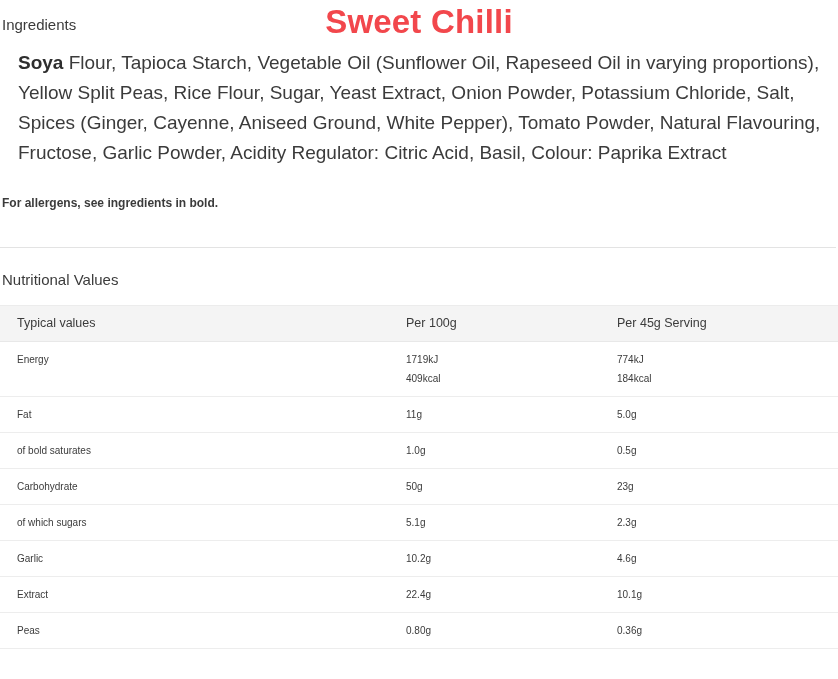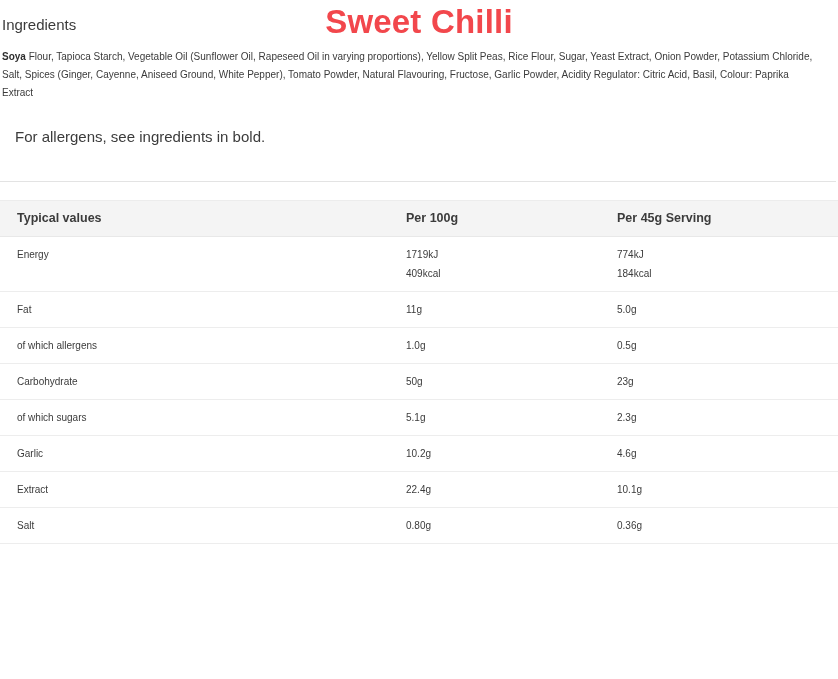--- a/index.html
+++ b/index.html
@@ -41,36 +41,37 @@
     top: 2px;
     text-align: center;
     font-size: 33px;
     font-weight: bold;
     color: #f2474c;
     letter-spacing: 0.2px;
     line-height: 1.2;
   }
 
   .ingredients-body {
-    margin: 6px 2px 0 2px;
-    font-size: 10px;
-    line-height: 18px;
+    margin: 6px 2px 0 18px;
+    font-size: 19px;
+    line-height: 30px;
     color: #3b3b3b;
     width: 812px;
   }
   .ingredients-body b {
     font-weight: bold;
     color: #2e2e2e;
   }
 
   .allergen-note {
-    margin: 24px 2px 0 15px;
-    font-size: 15px;
+    margin: 24px 2px 0 2px;
+    font-size: 12px;
     line-height: 22px;
     color: #3b3b3b;
+    font-weight: bold;
   }
 
   .divider {
     margin: 33px 2px 0 0;
     border-top: 1px solid #e3e3e3;
     width: 836px;
     height: 0;
   }
 
   .nutrition-heading {
@@ -82,21 +83,21 @@
 
   table.nutrition {
     margin-top: 18px;
     border-collapse: collapse;
     width: 838px;
     table-layout: fixed;
   }
   table.nutrition thead th {
     background: #f4f4f4;
     font-size: 12.5px;
-    font-weight: bold;
+    font-weight: normal;
     color: #3b3b3b;
     text-align: left;
     padding: 10px 0 11px 0;
     border-bottom: 1px solid #e8e8e8;
     border-top: 1px solid #ececec;
   }
   table.nutrition tbody td {
     font-size: 10px;
     color: #3b3b3b;
     padding: 12px 0 12px 0;
@@ -123,20 +124,21 @@
     <div class="ingredients-label">Ingredients</div>
     <div class="product-title">Sweet Chilli</div>
   </div>
 
   <p class="ingredients-body"><b>Soya</b><span> Flour, Tapioca Starch, Vegetable Oil (Sunflower Oil, Rapeseed Oil in varying proportions), Yellow Split Peas, Rice Flour, Sugar, Yeast Extract, Onion Powder, Potassium Chloride, Salt, Spices (Ginger, Cayenne, Aniseed Ground, White Pepper), Tomato Powder, Natural Flavouring, Fructose, Garlic Powder, Acidity Regulator: Citric Acid, Basil, Colour: Paprika Extract</span></p>
 
   <p class="allergen-note">For allergens, see ingredients in bold.</p>
 
   <div class="divider"></div>
 
+  <div class="nutrition-heading">Nutritional Values</div>
 
   <table class="nutrition">
     <thead>
       <tr>
         <th class="col-label">Typical values</th>
         <th class="col-100g">Per 100g</th>
         <th class="col-serv">Per 45g Serving</th>
       </tr>
     </thead>
     <tbody>
@@ -149,21 +151,21 @@
         <td class="col-label"></td>
         <td class="col-100g">409kcal</td>
         <td class="col-serv">184kcal</td>
       </tr>
       <tr>
         <td class="col-label">Fat</td>
         <td class="col-100g">11g</td>
         <td class="col-serv">5.0g</td>
       </tr>
       <tr>
-        <td class="col-label">of which allergens</td>
+        <td class="col-label">of bold saturates</td>
         <td class="col-100g">1.0g</td>
         <td class="col-serv">0.5g</td>
       </tr>
       <tr>
         <td class="col-label">Carbohydrate</td>
         <td class="col-100g">50g</td>
         <td class="col-serv">23g</td>
       </tr>
       <tr>
         <td class="col-label">of which sugars</td>
@@ -174,20 +176,20 @@
         <td class="col-label">Garlic</td>
         <td class="col-100g">10.2g</td>
         <td class="col-serv">4.6g</td>
       </tr>
       <tr>
         <td class="col-label">Extract</td>
         <td class="col-100g">22.4g</td>
         <td class="col-serv">10.1g</td>
       </tr>
       <tr>
-        <td class="col-label">Salt</td>
+        <td class="col-label">Peas</td>
         <td class="col-100g">0.80g</td>
         <td class="col-serv">0.36g</td>
       </tr>
     </tbody>
   </table>
 
 </div>
 
 </body></html>

